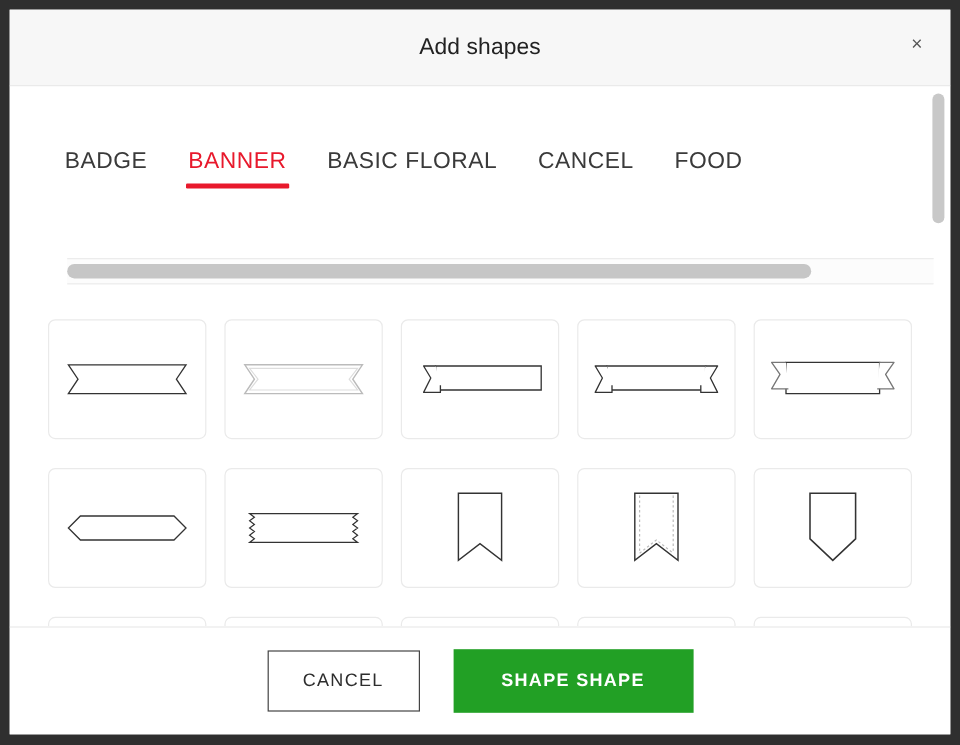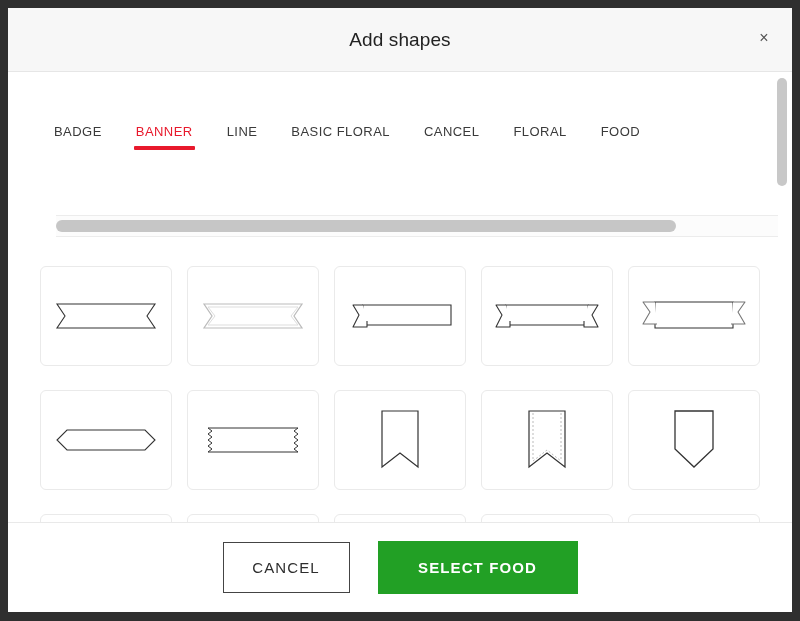--- a/index.html
+++ b/index.html
@@ -54,21 +54,21 @@
   #tabstrip {
     display: flex; align-items: flex-end;
     gap: 0;
     padding: 32px 0 0 40px;
     white-space: nowrap;
     overflow: hidden;
     width: 758px;
   }
   .tab {
     position: relative;
-    font-size: 13px;
+    font-size: 19px;
     color: #3a3a3a;
     letter-spacing: .45px;
     padding: 0 17px 16px 17px;
     cursor: pointer;
     background: none; border: none;
     font-family: "Liberation Sans", sans-serif;
   }
   .tab:first-child { padding-left: 6px; }
   .tab.active { color: #e8192c; margin-top: 20px; }
   .tab.active::after {
@@ -170,24 +170,22 @@
     <div id="modal-title">Add shapes</div>
     <button id="close-button">×</button>
   </div>
 
   <div id="modal-body">
 
     <div id="tabstrip-wrap">
       <div id="tabstrip">
           <button class="tab">BADGE</button>
           <button class="tab active">BANNER</button>
-          <button class="tab">LINE</button>
           <button class="tab">BASIC FLORAL</button>
           <button class="tab">CANCEL</button>
-          <button class="tab">FLORAL</button>
           <button class="tab">FOOD</button>
         </div>
     </div>
 
     <div id="tabs-hscroll">
       <div id="tabs-hscroll-thumb"></div>
     </div>
 
     <div id="shape-scroll">
       <div id="shape-grid">
@@ -277,16 +275,16 @@
     </div>
 
     <div id="body-vscroll">
       <div id="body-vscroll-thumb"></div>
     </div>
 
   </div>
 
   <div id="modal-footer">
     <button id="cancel-button">CANCEL</button>
-    <button id="select-shape-button">SELECT FOOD</button>
+    <button id="select-shape-button">SHAPE SHAPE</button>
   </div>
 
 </div>
 
 </body></html>

